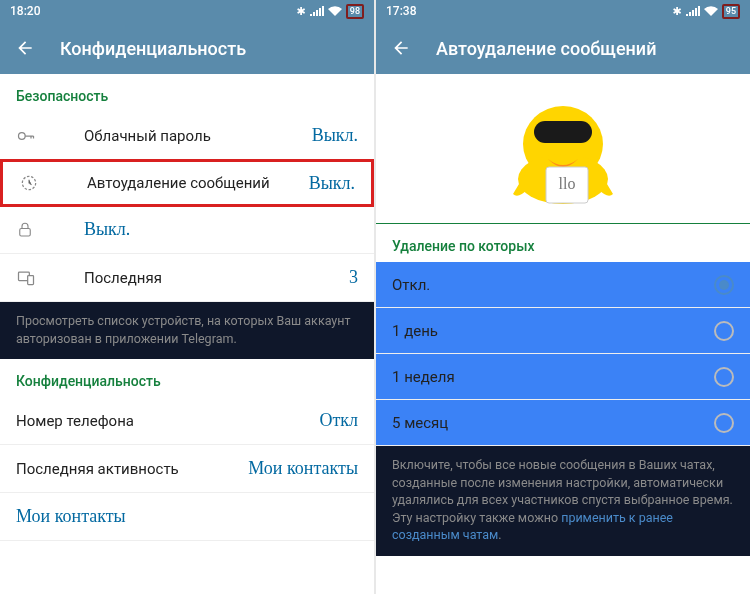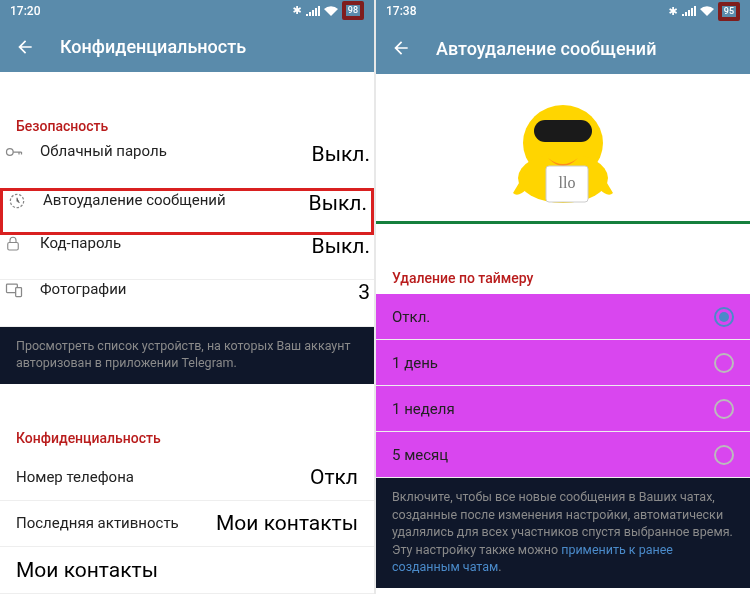--- a/index.html
+++ b/index.html
@@ -40,50 +40,51 @@
       padding: 0 14px;
     }
     .back-arrow {
       width: 22px; height: 22px;
       display: flex; align-items: center; justify-content: center;
       margin-right: 24px;
     }
     .header-title { font-size: 18px; font-weight: 500; }
     .section-header {
       padding: 14px 16px 8px;
-      color: #b91c1c;
+      color: #15803d;
       font-size: 14px;
       font-weight: 500;
       background: #fff;
-      margin-top: 32px;
     }
     .list-item {
       display: flex;
-      align-items: flex-start;
+      align-items: center;
       height: 48px;
-      padding: 0 4px;
+      padding: 0 16px;
       background: #fff;
       border-bottom: 1px solid #eee;
+      gap: 32px;
     }
     .list-item:last-child { border-bottom: none; }
     .item-icon {
       width: 36px;
       display: flex;
       align-items: center;
       justify-content: flex-start;
       color: #888;
     }
     .item-label {
       flex: 1;
       font-size: 15px;
       color: #222;
     }
     .item-value {
-      font-size: 21px;
-      color: #000000;
+      font-size: 18px;
+      color: #0369a1;
+      font-family: Liberation Serif, serif;
     }
     .highlighted {
       border: 3px solid #d92020;
       margin: -1px 0;
       position: relative;
       z-index: 1;
     }
     .hint-text {
       background: #0f172a;
       color: #8a8a8a;
@@ -100,33 +101,33 @@
       padding: 0 16px;
       background: #fff;
       border-bottom: 1px solid #eee;
     }
     .sticker-area {
       background: #fff;
       display: flex;
       align-items: center;
       justify-content: center;
       height: 150px;
-      border-bottom: 3px solid #15803d;
+      border-bottom: 1px solid #15803d;
     }
     .duck {
       width: 130px; height: 120px;
       position: relative;
     }
     .radio-item {
       display: flex;
       align-items: center;
       justify-content: space-between;
       height: 46px;
       padding: 0 16px;
-      background: #d946ef;
+      background: #3b82f6;
       border-bottom: 1px solid #eee;
       font-size: 15px;
       color: #222;
     }
     .radio-circle {
       width: 20px; height: 20px;
       border: 2px solid #bbb;
       border-radius: 50%;
     }
     .radio-circle.selected {
@@ -136,30 +137,30 @@
       justify-content: center;
     }
     .radio-circle.selected::after {
       content: "";
       width: 10px; height: 10px;
       background: #4a8ac9;
       border-radius: 50%;
     }
     svg { display: block; }
     .battery-box {
-      border: 4px solid #7f1d1d; border-radius: 2px;
+      border: 2px solid #7f1d1d; border-radius: 2px;
       padding: 0 2px; font-size: 9px; line-height: 11px;
     }
   </style>
 </head>
 <body>
 
 <div class="phone">
   <div class="status-bar">
-    <span>17:20</span>
+    <span>18:20</span>
     <div class="status-icons">
       <span>✱</span>
       <span>
         <svg width="14" height="10" viewBox="0 0 14 10">
             <path fill="#fff" d="M0 8h2v2H0zM3 6h2v4H3zM6 4h2v6H6zM9 2h2v8H9zM12 0h2v10h-2z"></path>
           </svg>
       </span>
       <span>
         <svg width="14" height="10" viewBox="0 0 14 10">
             <path fill="#fff" d="M7 10L0 3a10 10 0 0114 0z"></path>
@@ -201,33 +202,32 @@
     <span class="item-value">Выкл.</span>
   </div>
 
   <div class="list-item">
     <div class="item-icon">
       <svg width="18" height="20" viewBox="0 0 24 24">
           <rect x="5" y="10" width="14" height="10" rx="2" fill="none" stroke="#888" stroke-width="1.5"></rect>
           <path fill="none" stroke="#888" stroke-width="1.5" d="M8 10V7a4 4 0 018 0v3"></path>
         </svg>
     </div>
-    <span class="item-label">Код-пароль</span>
     <span class="item-value">Выкл.</span>
   </div>
 
 
   <div class="list-item">
     <div class="item-icon">
       <svg width="20" height="20" viewBox="0 0 24 24">
           <rect x="3" y="5" width="13" height="10" rx="1" fill="none" stroke="#888" stroke-width="1.5"></rect>
           <rect x="14" y="9" width="7" height="11" rx="1" fill="#fff" stroke="#888" stroke-width="1.5"></rect>
         </svg>
     </div>
-    <span class="item-label">Фотографии</span>
+    <span class="item-label">Последняя</span>
     <span class="item-value">3</span>
   </div>
 
   <div class="hint-text">Просмотреть список устройств, на которых Ваш аккаунт авторизован в приложении Telegram.</div>
 
   <div class="section-header">Конфиденциальность</div>
 
   <div class="privacy-item">
     <span class="item-label">Номер телефона</span>
     <span class="item-value">Откл</span>
@@ -274,21 +274,21 @@
       <ellipse cx="65" cy="90" rx="45" ry="25" fill="#ffd500"></ellipse>
       <path d="M30 80 L15 105 Q20 110 30 100 Z" fill="#ffd500"></path>
       <path d="M100 80 L115 105 Q110 110 100 100 Z" fill="#ffd500"></path>
       <rect x="36" y="32" width="58" height="22" rx="11" fill="#1a1a1a"></rect>
       <path d="M50 70 Q65 82 80 70 Q72 78 65 78 Q58 78 50 70" fill="#ff8c1a"></path>
       <rect x="48" y="78" width="42" height="36" rx="3" fill="#fff" stroke="#ccc"></rect>
       <text x="69" y="100" font-family="cursive" font-size="16" fill="#777" text-anchor="middle">llo</text>
     </svg>
   </div>
 
-  <div class="section-header">Удаление по таймеру</div>
+  <div class="section-header">Удаление по которых</div>
 
   <div class="radio-item">
     <span>Откл.</span>
     <div class="radio-circle selected"></div>
   </div>
   <div class="radio-item">
     <span>1 день</span>
     <div class="radio-circle"></div>
   </div>
   <div class="radio-item">

